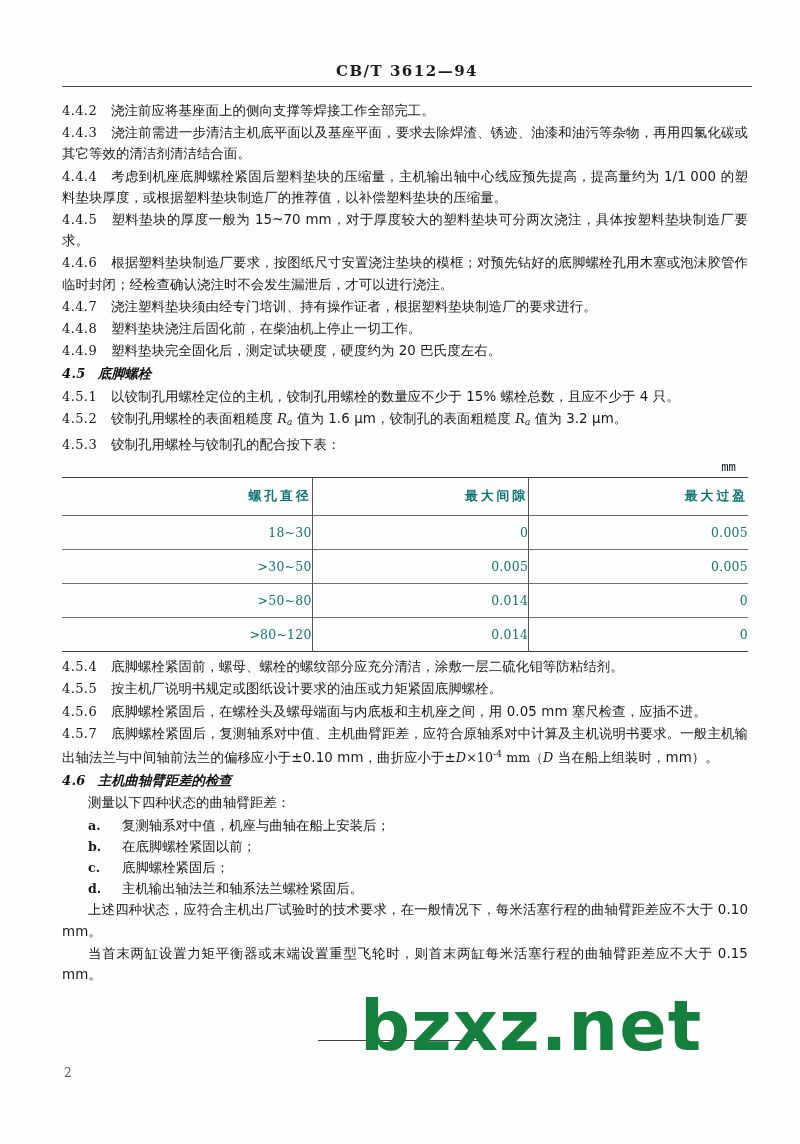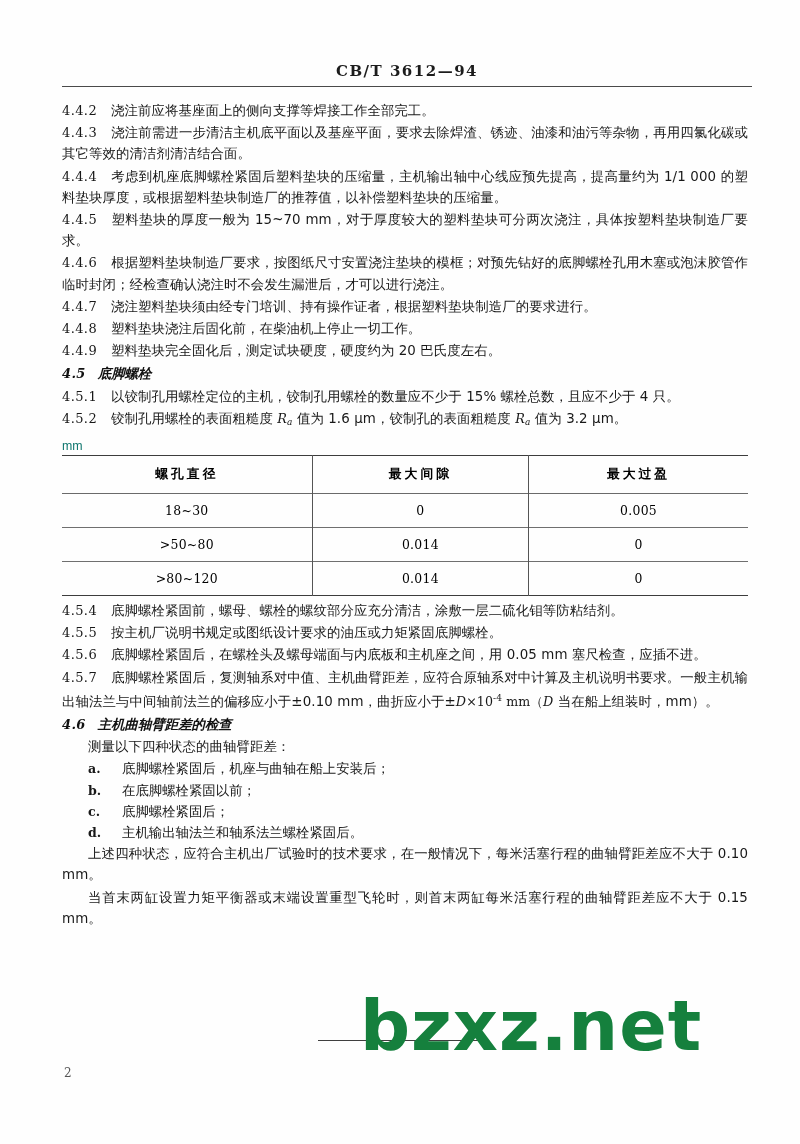--- a/index.html
+++ b/index.html
@@ -126,37 +126,38 @@
   .listrow .lbl {
     font-family: "DejaVu Serif", "Liberation Serif", serif;
     font-weight: bold;
     font-size: 12.6px;
     display: inline-block;
     width: 34px;
   }
 
   
   .unit-line {
-    font-family: Liberation Sans, sans-serif;
+    text-align: right;
+    font-family: Liberation Mono, monospace;
     font-size: 12.4px;
-    color: #0f766e;
+    color: #0f172a;
     margin: 6px 12px 2px 0;
   }
 
   
   .tbl-wrap { margin: 0 0 4px 0; }
   table.spec {
     width: 100%;
     border-collapse: collapse;
     table-layout: fixed;
   }
   table.spec th, table.spec td {
-    text-align: center;
+    text-align: right;
     font-size: 12.8px;
-    color: #000000;
+    color: #0f766e;
     padding: 9px 0 9px 0;
   }
   table.spec th {
     font-weight: bold;
     letter-spacing: 3px;
     padding: 10px 0 10px 0;
   }
   table.spec td {
     font-family: "DejaVu Serif", "Liberation Serif", serif;
     font-size: 12.4px;
@@ -226,38 +227,44 @@
     <p class="para"><span class="num">4.4.8</span><span class="gap-md"></span><span>塑料垫块浇注后固化前，在柴油机上停止一切工作。</span></p>
 
     <p class="para"><span class="num">4.4.9</span><span class="gap-md"></span><span>塑料垫块完全固化后，测定试块硬度，硬度约为 20 巴氏度左右。</span></p>
 
     <p class="sec-head"><span class="num">4.5</span><span class="gap-sm"></span><span>底脚螺栓</span></p>
 
     <p class="para"><span class="num">4.5.1</span><span class="gap-md"></span><span>以铰制孔用螺栓定位的主机，铰制孔用螺栓的数量应不少于 15% 螺栓总数，且应不少于 4 只。</span></p>
 
     <p class="para"><span class="num">4.5.2</span><span class="gap-md"></span><span>铰制孔用螺栓的表面粗糙度 </span><span class="ital">R</span><span class="sub">a</span><span> 值为 1.6 μm，铰制孔的表面粗糙度 </span><span class="ital">R</span><span class="sub">a</span><span> 值为 3.2 μm。</span></p>
 
+    <p class="para"><span class="num">4.5.3</span><span class="gap-md"></span><span>铰制孔用螺栓与铰制孔的配合按下表：</span></p>
 
     <div class="tbl-wrap">
       <div class="unit-line">mm</div>
       <table class="spec">
         <thead>
           <tr>
             <th class="col-a">螺孔直径</th>
             <th class="col-b">最大间隙</th>
             <th class="col-c">最大过盈</th>
           </tr>
         </thead>
         <tbody>
           <tr>
             <td>18~30</td>
             <td>0</td>
             <td>0.005</td>
           </tr>
           <tr>
+            <td>&gt;30~50</td>
+            <td>0.005</td>
+            <td>0.005</td>
+          </tr>
+          <tr>
             <td>&gt;50~80</td>
             <td>0.014</td>
             <td>0</td>
           </tr>
           <tr>
             <td>&gt;80~120</td>
             <td>0.014</td>
             <td>0</td>
           </tr>
         </tbody>
@@ -269,21 +276,21 @@
     <p class="para"><span class="num">4.5.5</span><span class="gap-md"></span><span>按主机厂说明书规定或图纸设计要求的油压或力矩紧固底脚螺栓。</span></p>
 
     <p class="para"><span class="num">4.5.6</span><span class="gap-md"></span><span>底脚螺栓紧固后，在螺栓头及螺母端面与内底板和主机座之间，用 0.05 mm 塞尺检查，应插不进。</span></p>
 
     <p class="para"><span class="num">4.5.7</span><span class="gap-md"></span><span>底脚螺栓紧固后，复测轴系对中值、主机曲臂距差，应符合原轴系对中计算及主机说明书要求。</span><span>一般主机输出轴法兰与中间轴前法兰的偏移应小于±0.10 mm，曲折应小于±</span><span class="ital">D</span><span class="lat">×10</span><span class="sup">-4</span><span class="lat"> mm（</span><span class="ital">D</span><span> 当在船上组装时，mm）。</span></p>
 
     <p class="sec-head"><span class="num">4.6</span><span class="gap-sm"></span><span>主机曲轴臂距差的检查</span></p>
 
     <p class="para indent1">测量以下四种状态的曲轴臂距差：</p>
 
-    <p class="listrow"><span class="lbl">a.</span><span>底脚螺栓紧固后，机座与曲轴在船上安装后；</span></p>
+    <p class="listrow"><span class="lbl">a.</span><span>复测轴系对中值，机座与曲轴在船上安装后；</span></p>
     <p class="listrow"><span class="lbl">b.</span><span>在底脚螺栓紧固以前；</span></p>
     <p class="listrow"><span class="lbl">c.</span><span>底脚螺栓紧固后；</span></p>
     <p class="listrow"><span class="lbl">d.</span><span>主机输出轴法兰和轴系法兰螺栓紧固后。</span></p>
 
     <p class="para indent1">上述四种状态，应符合主机出厂试验时的技术要求，在一般情况下，每米活塞行程的曲轴臂距差应不大于 0.10 mm。</p>
     <p class="para indent1">当首末两缸设置力矩平衡器或末端设置重型飞轮时，则首末两缸每米活塞行程的曲轴臂距差应不大于 0.15 mm。</p>
   </div>
 
   <div class="bottom-rule"></div>
   <div class="page-num">2</div>

